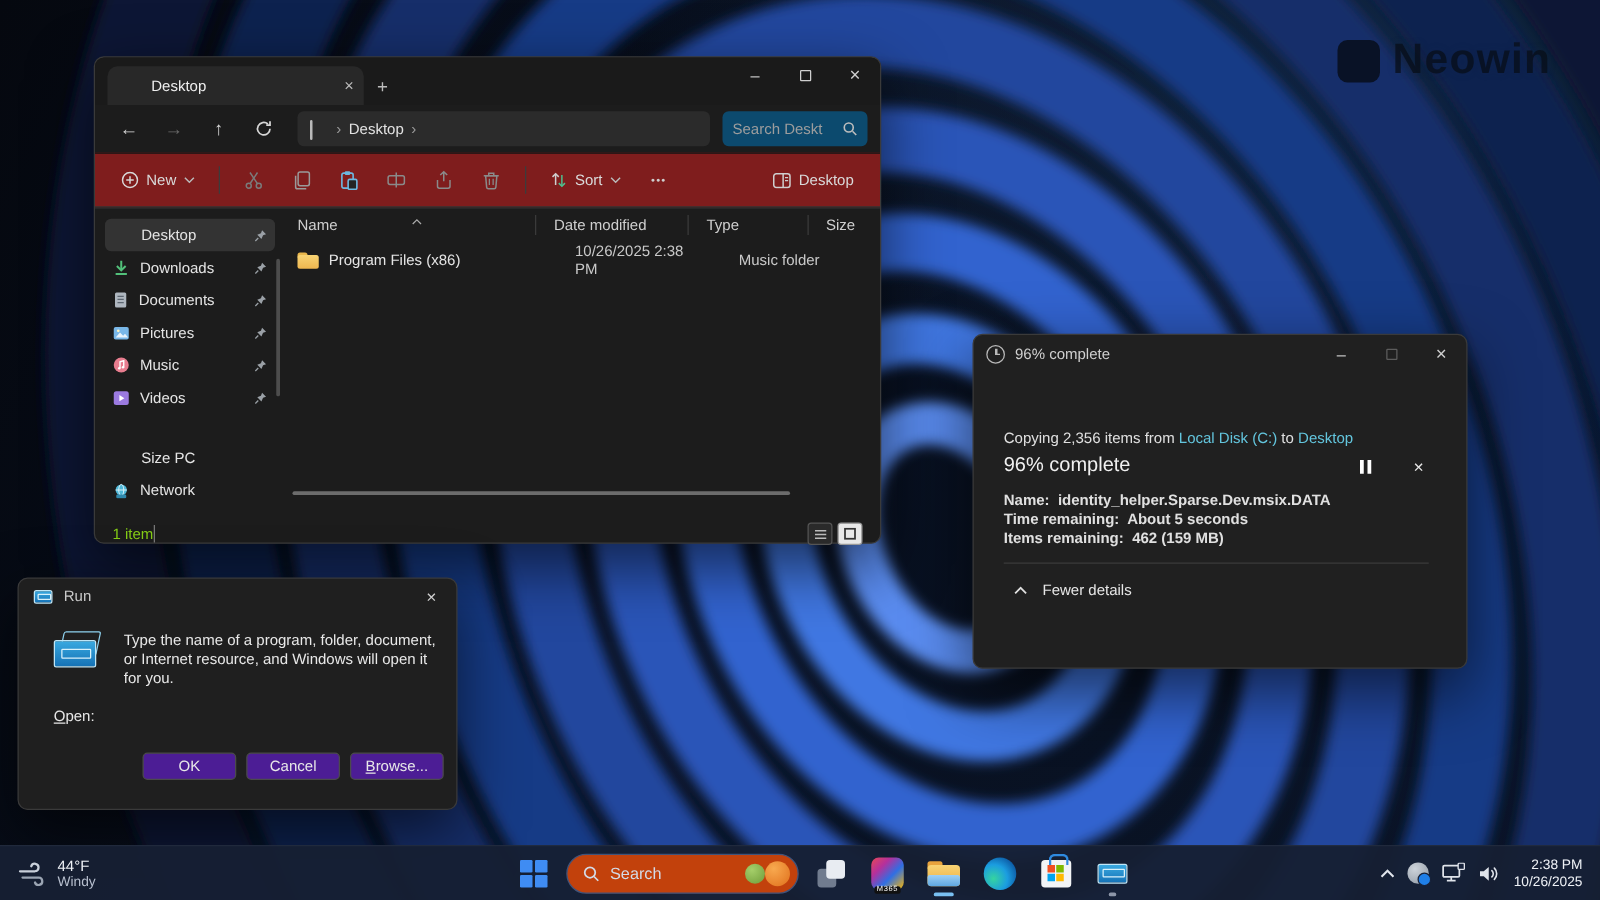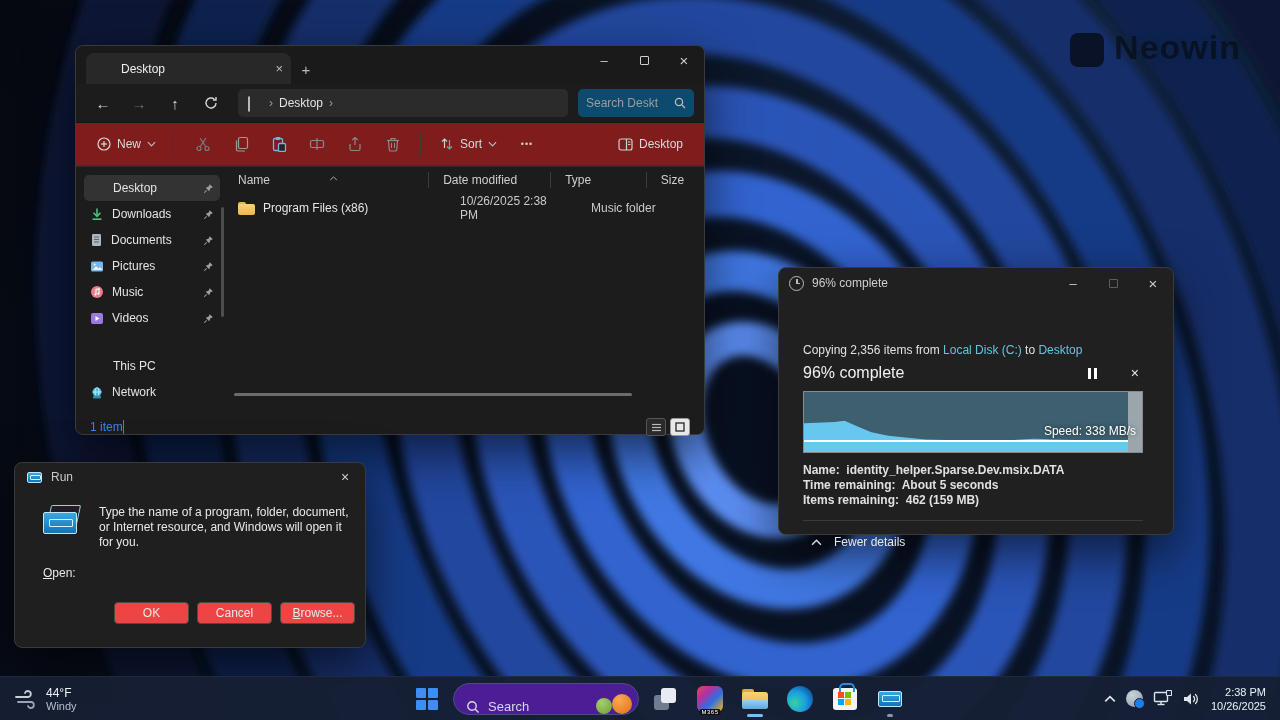--- a/index.html
+++ b/index.html
@@ -61,21 +61,21 @@
   .sb-gap { height:22px; }
   .sb-scroll { position:absolute; right:0; top:40px; width:3px; height:110px; background:#4d4d4d; border-radius:2px; }
   .main { flex:1; border-top:1px solid #2c2c2c; position:relative; overflow:hidden; }
   .cols { display:flex; height:26px; align-items:center; font-size:12px; color:#cfcfcf; position:relative; }
   .col { padding:0 14px; position:relative; height:100%; display:flex; align-items:center; }
   .col .vsep { position:absolute; right:0; top:5px; bottom:5px; width:1px; background:#3a3a3a; }
   .sortcaret { position:absolute; top:0; left:105px; color:#bbb; }
   .filerow { display:flex; align-items:center; height:30px; font-size:12px; color:#e4e4e4; }
   .cell { padding:0 14px; display:flex; align-items:center; gap:8px; }
   .hscroll { position:absolute; left:10px; bottom:16px; width:398px; height:3px; background:#6c6c6c; border-radius:2px; }
-  .statusbar { display:flex; align-items:center; height:30px; padding:0 14px; font-size:12px; color:#3b82f6; }
+  .statusbar { display:flex; align-items:center; height:30px; padding:0 14px; font-size:12px; color:#84cc16; }
   .vbar { width:1px; height:14px; background:#777; }
   .viewbtns { margin-left:auto; display:flex; gap:4px; }
   .viewbtn { width:20px; height:18px; border:1px solid #555; border-radius:3px;
     display:flex; align-items:center; justify-content:center; color:#bbb; background:#2a2a2a; }
   .viewbtn.on { background:#e8e8e8; color:#333; border-color:#999; }
 
   
   .folder { width:17px; height:13px; position:relative; }
   .folder:before { content:""; position:absolute; left:0; top:0; width:8px; height:4px;
     background:#e8b64c; border-radius:2px 2px 0 0; }
@@ -125,37 +125,37 @@
     border:1.5px solid #d8f1fb; border-radius:1px; }
   .run-body { padding:14px 16px 0 28px; display:flex; gap:16px; }
   .run-desc { font-size:12px; color:#e8e8e8; line-height:15px; width:272px; }
   .run-openrow { display:flex; align-items:center; padding:16px 16px 0 28px; gap:14px; }
   .run-label { font-size:12px; color:#e8e8e8; }
   .acc { text-decoration:underline; }
   .combo { flex:1; height:23px; background:#262626; border:1px solid #5a5a5a; border-radius:3px;
     display:flex; align-items:center; padding:0 8px; font-size:12px; color:#f0f0f0; }
   .combo .grow { flex:1; }
   .run-btns { display:flex; justify-content:flex-end; gap:8px; padding:22px 10px 0 0; }
-  .rbtn { width:75px; height:22px; background:#ef4444; border:1px solid #4b4b4b; border-radius:4px;
+  .rbtn { width:75px; height:22px; background:#4c1d95; border:1px solid #4b4b4b; border-radius:4px;
     font-size:12px; color:#e8e8e8; display:flex; align-items:center; justify-content:center; }
 
   
   #taskbar { position:absolute; left:0; right:0; bottom:0; height:44px;
     background:rgba(22,31,51,0.96); border-top:1px solid rgba(255,255,255,0.05);
     display:flex; align-items:center; }
   .weather { display:flex; align-items:center; gap:8px; padding:0 14px; height:100%; }
   .weather .t1 { font-size:12px; color:#eef1f6; }
   .weather .t2 { font-size:11px; color:#b7bfce; }
   .tb-center { position:absolute; left:408px; display:flex; align-items:center; gap:7px; height:44px; }
   .tb-ico { width:38px; height:38px; border-radius:5px; display:flex; align-items:center;
     justify-content:center; position:relative; }
   .startlogo { display:grid; grid-template-columns:10px 10px; grid-template-rows:10px 10px; gap:2px; }
   .startlogo i { background:#3f8cf3; border-radius:1px; }
-  .tb-search { display:flex; align-items:flex-end; gap:8px; width:186px; height:32px;
-    background:#4c1d95; border:1px solid #41537a; border-radius:16px; padding:0 6px 0 12px;
+  .tb-search { display:flex; align-items:center; gap:8px; width:186px; height:32px;
+    background:#c2410c; border:1px solid #41537a; border-radius:16px; padding:0 6px 0 12px;
     font-size:13px; color:#d4dae6; }
   .tb-search .grow { flex:1; }
   .fruit { width:16px; height:16px; border-radius:50%; }
   .fruit.green { background:radial-gradient(circle at 35% 30%, #a5cf6a, #6f9c3a); margin-right:-8px; }
   .fruit.orange { background:radial-gradient(circle at 35% 30%, #f8a94f, #e0701c); width:20px; height:20px; }
   .underline { position:absolute; bottom:1px; left:50%; transform:translateX(-50%);
     height:3px; border-radius:2px; }
   .underline.wide { width:16px; background:#79c0f2; }
   .underline.small { width:6px; background:#8d96a8; }
   .taskview { position:relative; width:22px; height:22px; }
@@ -427,21 +427,21 @@
           <svg width="11" height="11" viewBox="0 0 14 14">
               <path d="M8.5 1.5 12.5 5.5 9.5 6.7 7.8 10.4 3.6 6.2 7.3 4.5Z" fill="#9aa0a6"></path>
               <line x1="4.6" y1="9.4" x2="1.6" y2="12.4" stroke="#9aa0a6" stroke-width="1.3"></line>
             </svg>
           </span>
       </div>
       <div class="sb-gap"></div>
       <div class="sb-item">
         <span class="mon" style="color:#7aa7c8">
           <span class="scr" style="background:linear-gradient(#9fc6e8,#5e93c0)"></span><span class="std"></span></span>
-        <span class="grow">This PC</span>
+        <span class="grow">Size PC</span>
       </div>
       <div class="sb-item">
         <svg width="14" height="13" viewBox="0 0 14 13">
           <circle cx="7" cy="6" r="4.5" fill="#4fb8d8"></circle>
           <ellipse cx="7" cy="6" rx="2" ry="4.5" fill="none" stroke="#d7f1f9" stroke-width="0.8"></ellipse>
           <line x1="2.5" y1="6" x2="11.5" y2="6" stroke="#d7f1f9" stroke-width="0.8"></line>
           <rect x="3" y="9.5" width="8" height="3" rx="1" fill="#2f89ad"></rect>
         </svg>
         <span class="grow">Network</span>
       </div>
@@ -520,29 +520,20 @@
       <span>Copying 2,356 items from </span><span class="cd-link">Local Disk (C:)</span><span> to </span><span class="cd-link">Desktop</span>
     </div>
     <div class="cd-row">
       <span class="cd-pct">96% complete</span>
       <span class="cd-pause">
           <i></i>
           <i></i>
         </span>
       <span class="cd-x">×</span>
     </div>
-    <div class="graph" id="speed-graph" style="background: rgb(154, 166, 171);">
-      <div class="graph-filled" id="graph-filled" style="width: 96%; background: rgb(61, 95, 110);">
-        <svg id="speed-svg" viewBox="0 0 100 100" preserveAspectRatio="none">
-          <polygon id="speed-poly" points="0,100 0.0,52.0 9.4,50.0 12.5,48.0 16.7,58.0 20.8,67.0 26.0,73.0 31.3,76.0 37.5,79.0 43.8,80.0 50.0,81.0 57.3,80.0 64.6,80.0 70.8,78.0 77.1,79.0 83.3,80.0 89.6,81.0 95.8,83.0 100.0,83.0 100,100" fill="#67c7ef"></polygon>
-        </svg>
-        <div class="avg-line" id="avg-line" style="bottom: 16%;"></div>
-      </div>
-      <div class="speedlbl">Speed: 338 MB/s</div>
-    </div>
     <div class="cd-details">
       <div><span>Name:</span>&nbsp; <span>identity_helper.Sparse.Dev.msix.DATA</span></div>
       <div><span>Time remaining:</span>&nbsp; <span>About 5 seconds</span></div>
       <div><span>Items remaining:</span>&nbsp; <span>462 (159 MB)</span></div>
     </div>
     <div class="cd-sep"></div>
   </div>
   <div class="cd-footer">
     <svg width="11" height="7" viewBox="0 0 10 6">
       <polyline points="1,5 5,1 9,5" fill="none" stroke="#ddd" stroke-width="1.3"></polyline>

